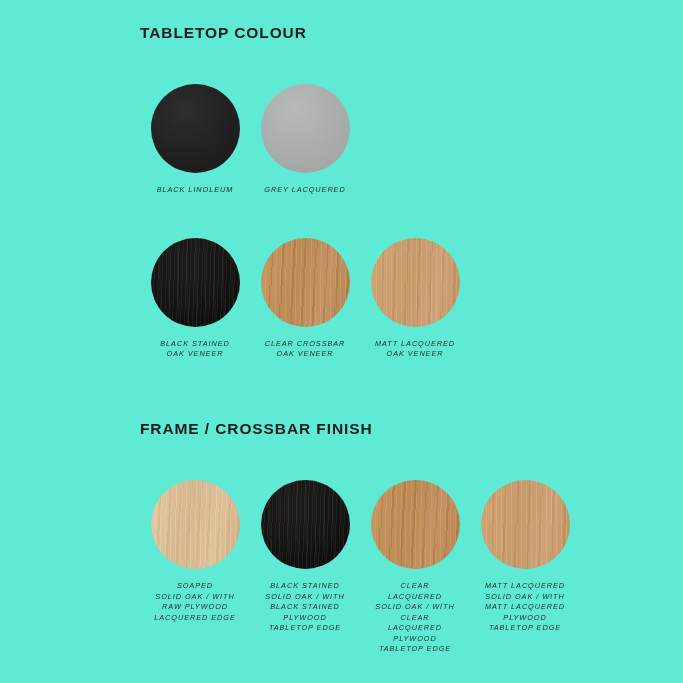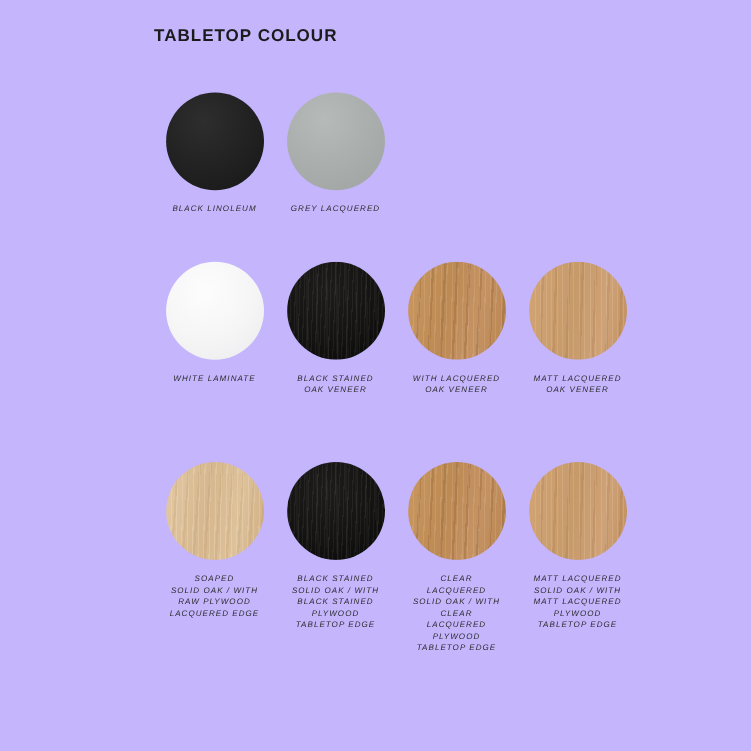--- a/index.html
+++ b/index.html
@@ -12,21 +12,21 @@
     height: 683px;
     position: relative;
     overflow: hidden;
     font-family: "Liberation Sans", sans-serif;
     color: #231f20;
   }
 
   .sheet {
     position: absolute;
     inset: 0;
-    background: #c4b5fd;
+    background: #5eead4;
   }
 
   .section {
     position: absolute;
     left: 140px;
     width: 520px;
   }
 
   #section-tabletop { top: 24px; }
   #section-frame    { top: 420px; }
@@ -176,48 +176,45 @@
         <div class="swatch-label">GREY LACQUERED</div>
       </div>
 
 
     </div>
 
     <div class="row-gap"></div>
 
     <div class="swatch-row row-4">
 
-      <div class="swatch-cell">
-        <div class="swatch fill-white-laminate"></div>
-        <div class="swatch-label">WHITE LAMINATE</div>
-      </div>
 
       <div class="swatch-cell">
         <div class="swatch fill-black-oak"></div>
         <div class="swatch-label">BLACK STAINED
 OAK VENEER</div>
       </div>
 
       <div class="swatch-cell">
         <div class="swatch fill-clear-oak"></div>
-        <div class="swatch-label">WITH LACQUERED
+        <div class="swatch-label">CLEAR CROSSBAR
 OAK VENEER</div>
       </div>
 
       <div class="swatch-cell">
         <div class="swatch fill-matt-oak"></div>
         <div class="swatch-label">MATT LACQUERED
 OAK VENEER</div>
       </div>
 
     </div>
   </div>
 
   <div class="section" id="section-frame">
 
+    <h2 class="section-title">FRAME / CROSSBAR FINISH</h2>
 
     <div class="swatch-row row-4">
 
       <div class="swatch-cell">
         <div class="swatch fill-soaped-oak"></div>
         <div class="swatch-label">SOAPED
 SOLID OAK / WITH
 RAW PLYWOOD
 LACQUERED EDGE</div>
       </div>

